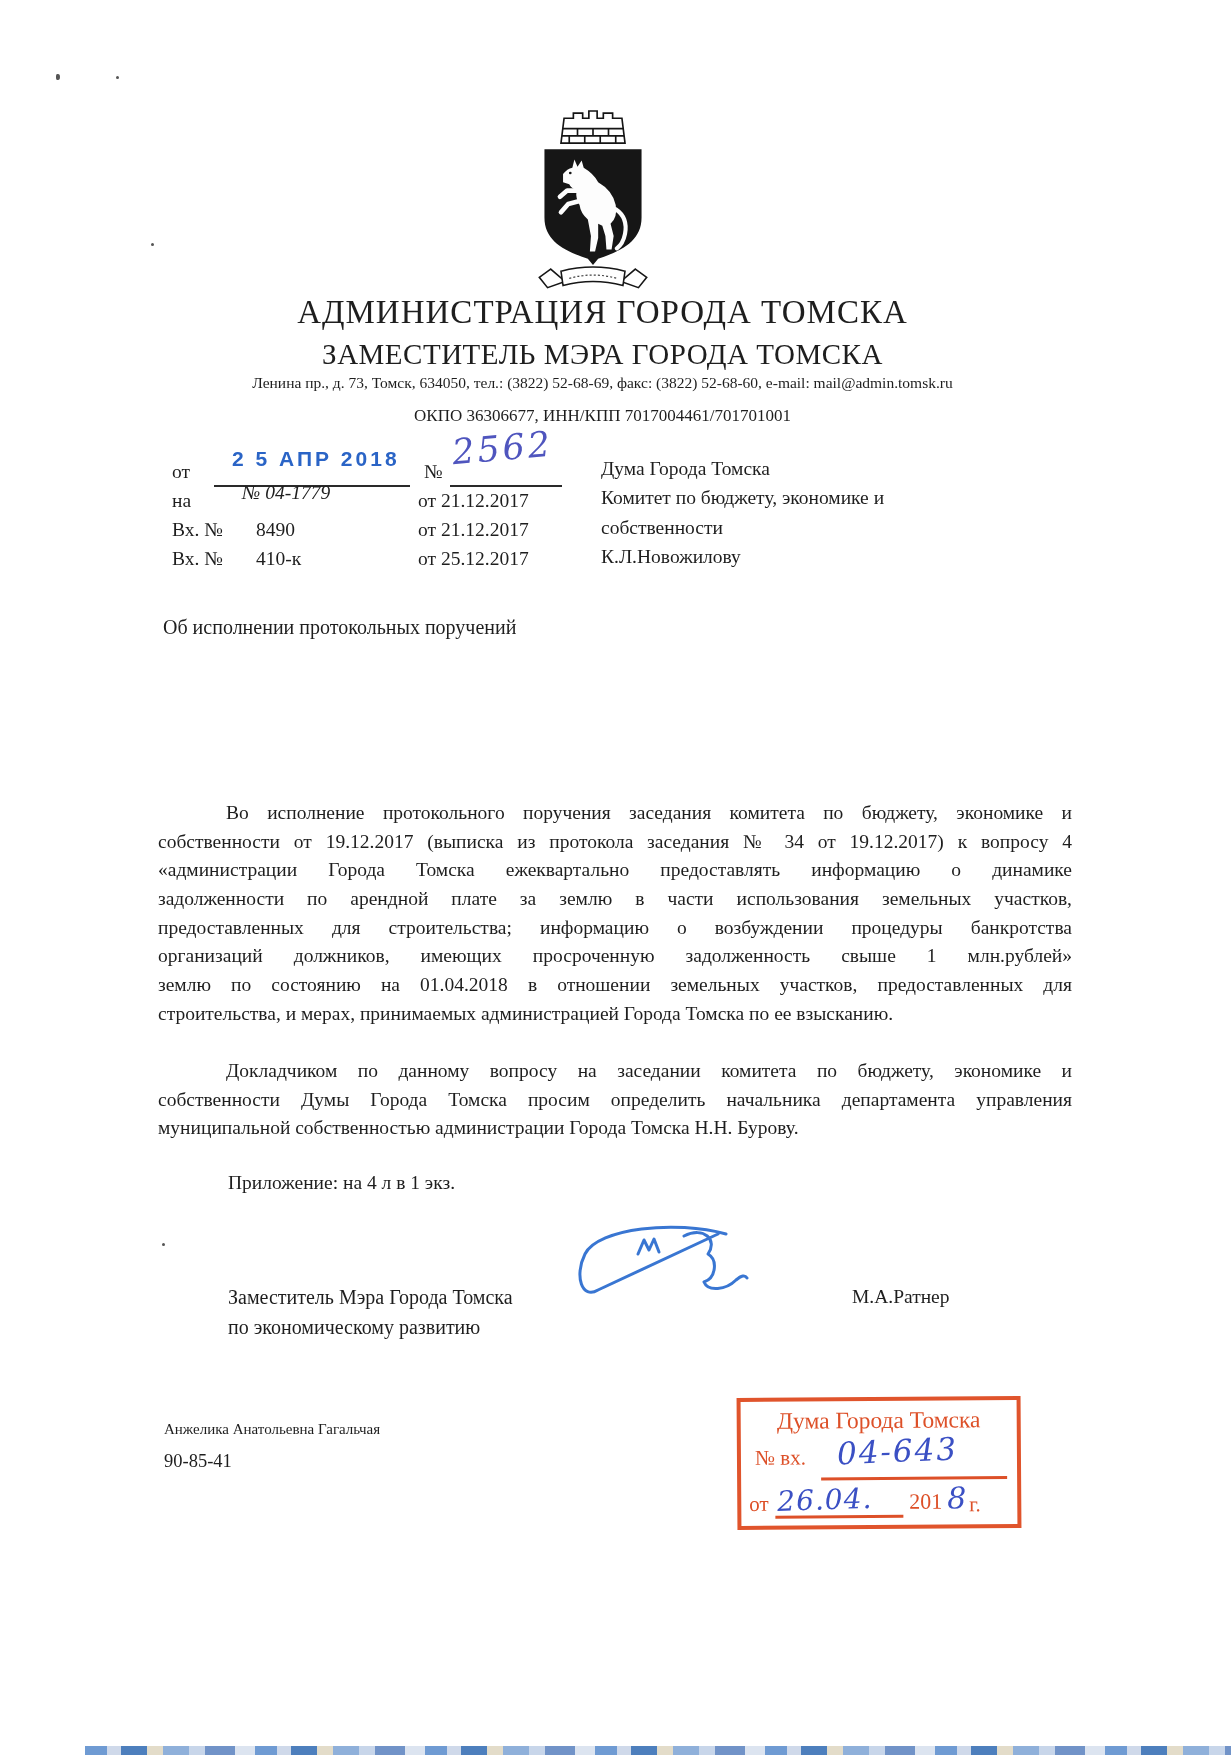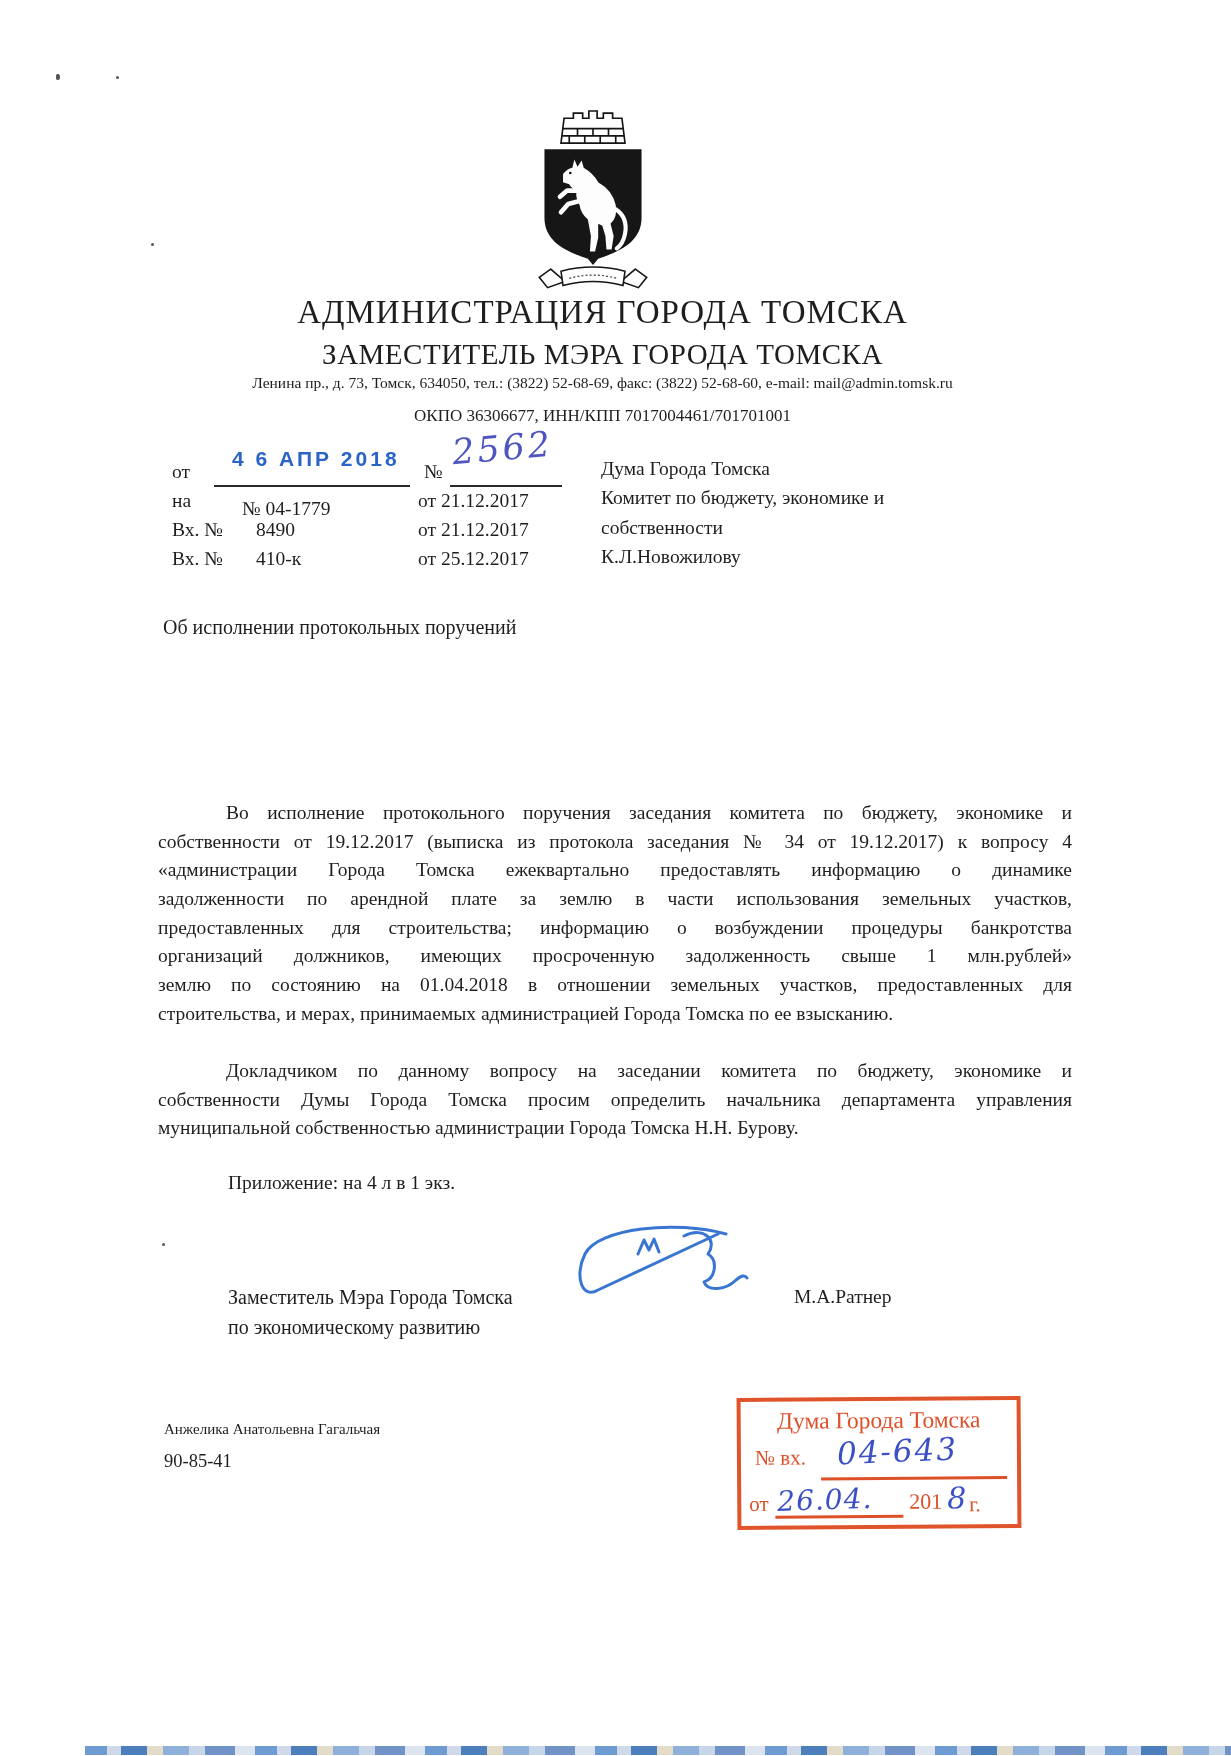--- a/index.html
+++ b/index.html
@@ -42,21 +42,21 @@
 
   
   .bodyblock { left:158px; width:914px; font-size:19.5px; }
   .bl { height:28.7px; text-align:justify; text-align-last:justify; white-space:normal; }
   .bl.first { text-indent:68px; }
   .bl.last  { text-align-last:left; }
 
   .attachment { left:228px; top:1172px; font-size:19.5px; white-space:nowrap; }
 
   .sig-pos  { left:228px; top:1282px; font-size:20px; line-height:30px; }
-  .sig-name { left:794px; top:1286px; font-size:19.5px; white-space:nowrap; }
+  .sig-name { left:852px; top:1286px; font-size:19.5px; white-space:nowrap; }
 
   .executor-name  { left:164px; top:1421px; font-size:15px; white-space:nowrap; }
   .executor-phone { left:164px; top:1451px; font-size:18.5px; white-space:nowrap; }
 
   
   .arrival {
     left:737px; top:1397px; width:284px; height:132px;
     border:4px solid #e0542c;
     transform:rotate(-0.4deg);
     color:#dd5028;
@@ -113,28 +113,28 @@
       <path d="M32,163 Q55,156.5 78,163" fill="none" stroke="#444" stroke-width="1.2" stroke-dasharray="2,2"></path>
     </g>
   </svg>
 
   <div class="abs org1">АДМИНИСТРАЦИЯ ГОРОДА ТОМСКА</div>
   <div class="abs org2">ЗАМЕСТИТЕЛЬ МЭРА ГОРОДА ТОМСКА</div>
   <div class="abs addr">Ленина пр., д. 73, Томск, 634050, тел.: (3822) 52-68-69, факс: (3822) 52-68-60, e-mail: mail@admin.tomsk.ru</div>
   <div class="abs codes">ОКПО 36306677, ИНН/КПП 7017004461/701701001</div>
 
   <span class="abs ref" style="left:172px; top:461px;">от</span>
-  <span class="abs date-stamp">4 6 АПР 2018</span>
+  <span class="abs date-stamp">2 5 АПР 2018</span>
   <div class="abs uline" style="left:214px; top:485px; width:196px;"></div>
   <span class="abs ref" style="left:424px; top:461px;">№</span>
   <span class="abs hand hand-number">2562</span>
   <div class="abs uline" style="left:450px; top:485px; width:112px;"></div>
 
   <span class="abs ref" style="left:172px; top:490px;">на</span>
-  <span class="abs ref" style="left:242px; top:498px;">№ 04-1779</span>
+  <span class="abs ref" style="left:242px; top:482px;font-style:italic;">№ 04-1779</span>
   <span class="abs ref" style="left:418px; top:490px;">от 21.12.2017</span>
 
   <span class="abs ref" style="left:172px; top:519px;">Вх. №</span>
   <span class="abs ref" style="left:256px; top:519px;">8490</span>
   <span class="abs ref" style="left:418px; top:519px;">от 21.12.2017</span>
 
   <span class="abs ref" style="left:172px; top:548px;">Вх. №</span>
   <span class="abs ref" style="left:256px; top:548px;">410-к</span>
   <span class="abs ref" style="left:418px; top:548px;">от 25.12.2017</span>
 

